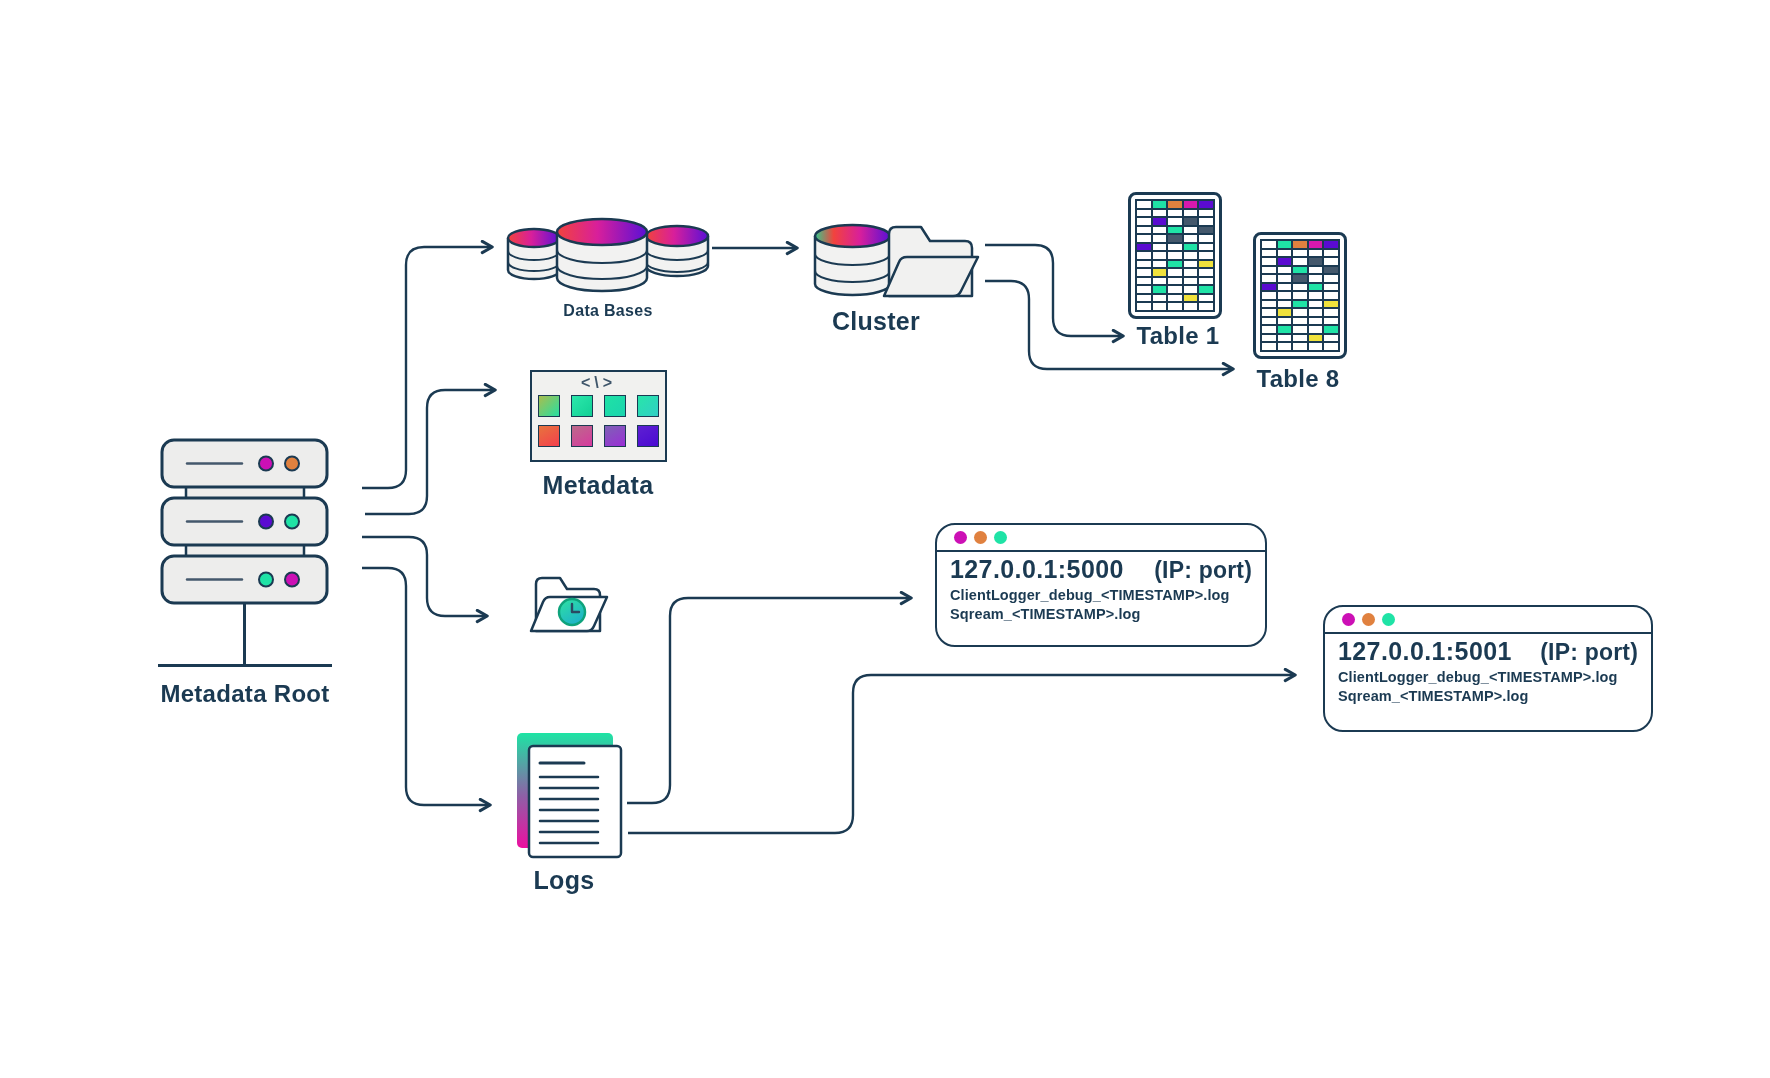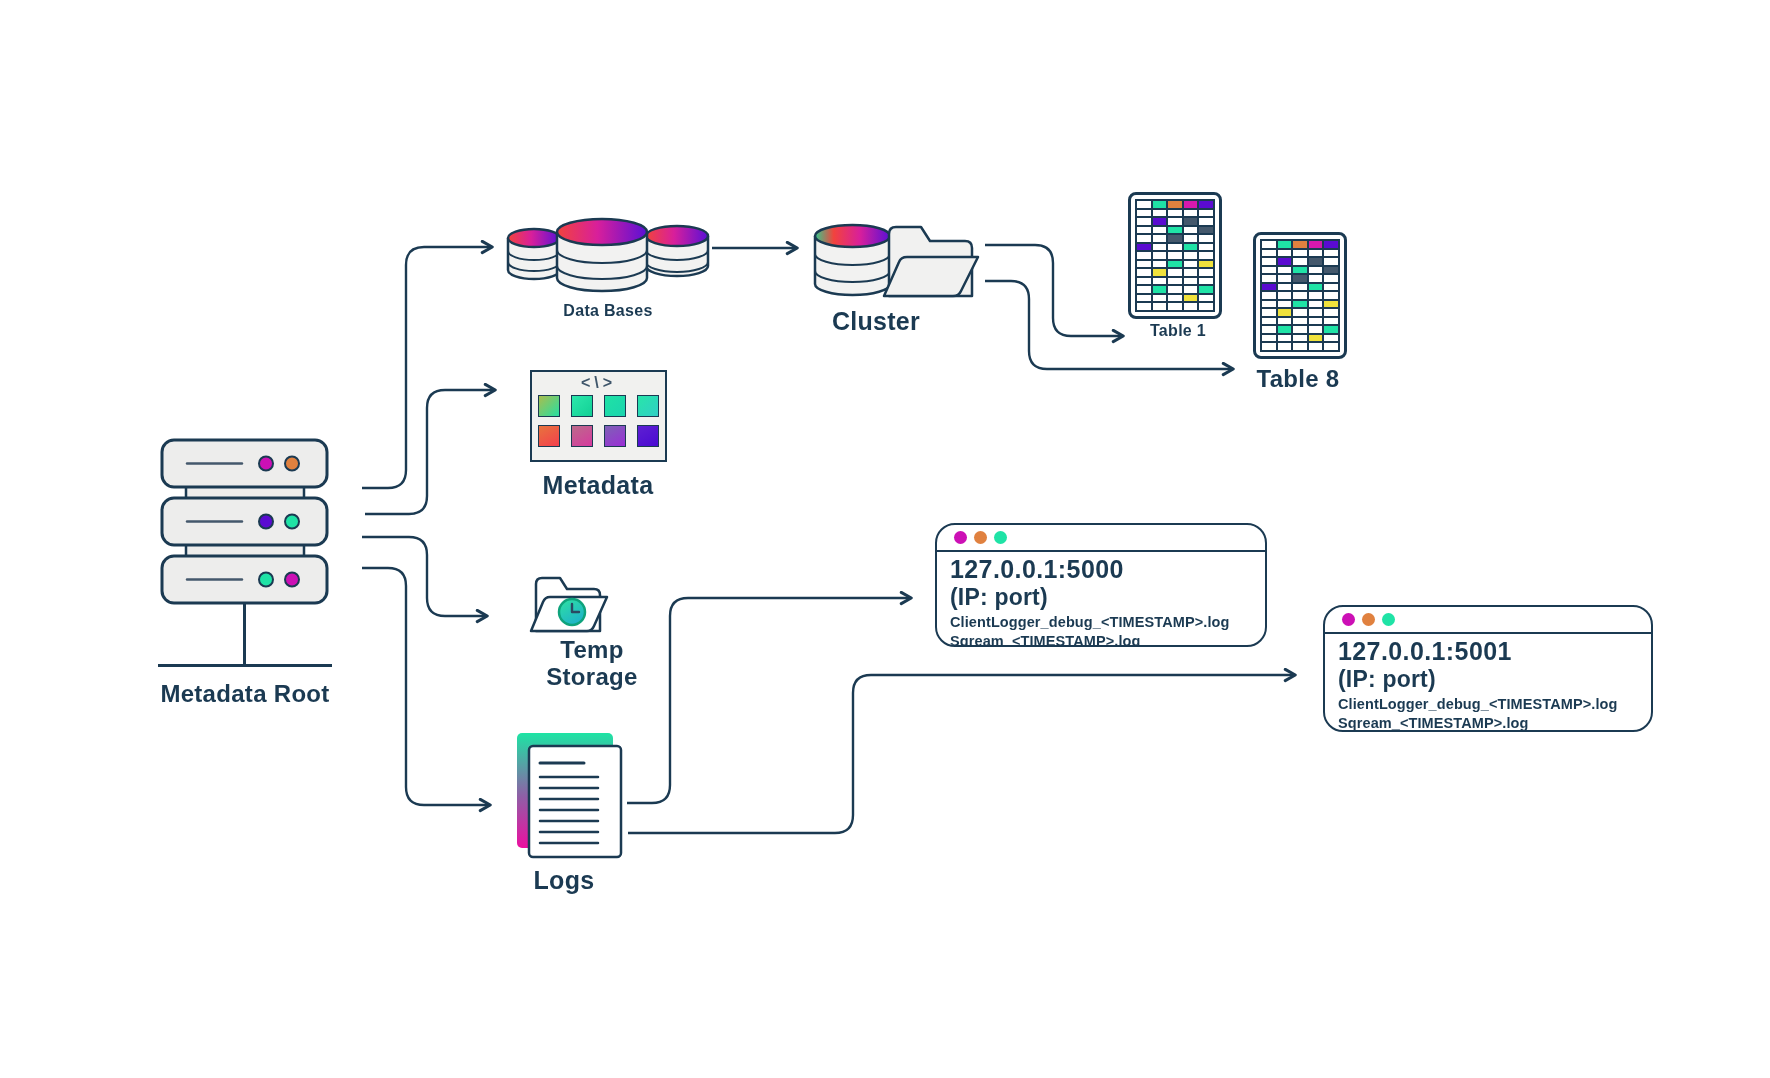--- a/index.html
+++ b/index.html
@@ -23,21 +23,21 @@
   .meta-squares{display:grid;grid-template-columns:repeat(4,22px);grid-auto-rows:22px;gap:8px 11px;margin-top:3px;}
   .msq{border:1.5px solid #1b3a52;box-sizing:border-box;}
 
   
   .term{position:absolute;background:#ffffff;border:2.5px solid #1b3a52;border-radius:20px;
         box-sizing:border-box;overflow:hidden;}
   .term-bar{height:25px;border-bottom:2px solid #1b3a52;display:flex;align-items:center;gap:7px;padding-left:17px;}
   .dot{width:13px;height:13px;border-radius:50%;}
   .term-body{padding:3px 13px 0 13px;}
   .term-line1{display:flex;justify-content:space-between;align-items:baseline;font-size:25px;
-              font-weight:bold;letter-spacing:.4px;flex-direction:column;}
+              font-weight:bold;letter-spacing:.4px;}
   .ipport{font-size:23px;font-weight:600;letter-spacing:.2px;}
   .term-file{font-size:14.5px;font-weight:bold;margin-top:3px;letter-spacing:.1px;}
 </style>
 </head>
 <body>
 
 <div class="canvas">
 
   <svg width="1770" height="1078" viewBox="0 0 1770 1078">
     <defs>
@@ -338,21 +338,17 @@
       </div>
       <div class="term-file">ClientLogger_debug_&lt;TIMESTAMP&gt;.log</div>
       <div class="term-file">Sqream_&lt;TIMESTAMP&gt;.log</div>
     </div>
   </div>
 
   <div class="lbl" style="left:135px;top:680px;width:220px;font-size:24px">Metadata Root</div>
   <div class="lbl" style="left:498px;top:302px;width:220px;font-size:16px">Data Bases</div>
   <div class="lbl" style="left:766px;top:307px;width:220px;font-size:25px">Cluster</div>
   <div class="lbl" style="left:488px;top:471px;width:220px;font-size:25px">Metadata</div>
-  <div class="lbl" style="left:492px;top:636px;width:200px;font-size:24px;line-height:27px">
-    <span>Temp</span>
-    <span>Storage</span>
-  </div>
   <div class="lbl" style="left:464px;top:866px;width:200px;font-size:25px">Logs</div>
-  <div class="lbl" style="left:1128px;top:322px;width:100px;font-size:16px">Table 1</div>
+  <div class="lbl" style="left:1128px;top:322px;width:100px;font-size:24px">Table 1</div>
   <div class="lbl" style="left:1243px;top:365px;width:110px;font-size:24px">Table 8</div>
 
 </div>
 
 </body></html>

